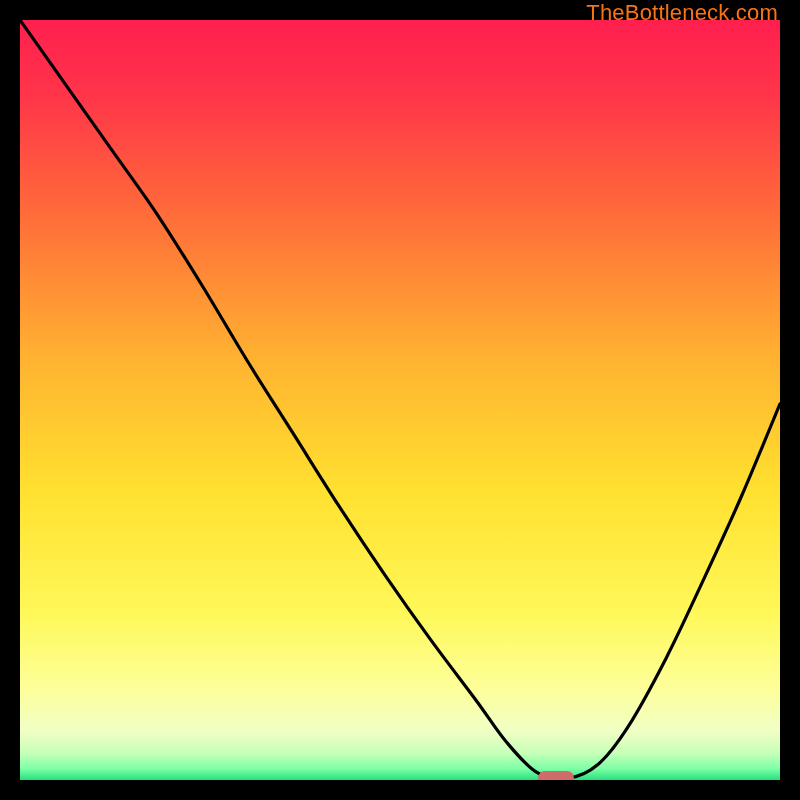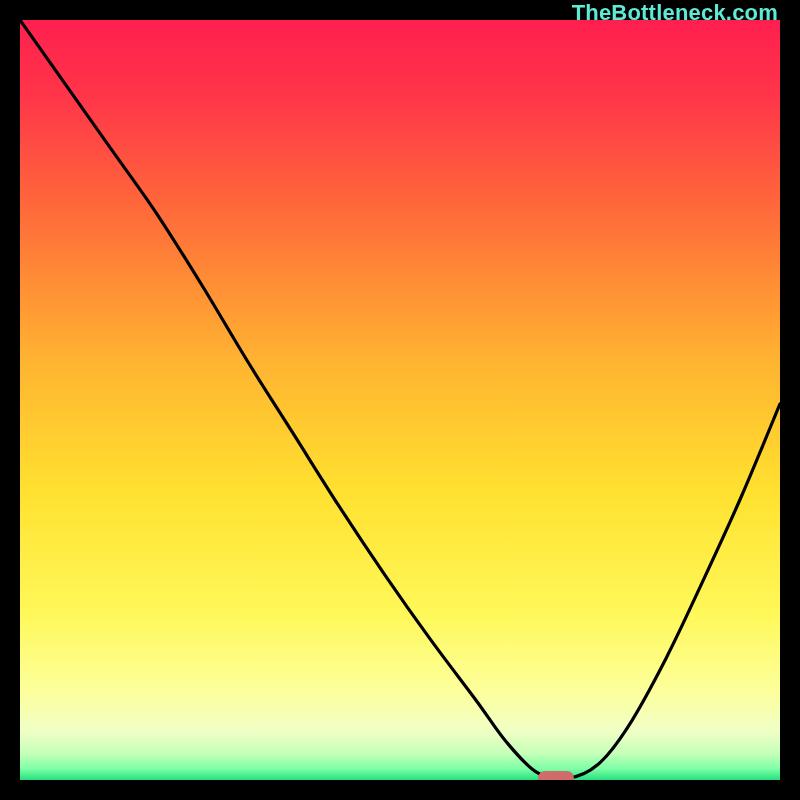--- a/index.html
+++ b/index.html
@@ -25,24 +25,24 @@
     overflow: hidden;
   }
   .gradient {
     position: absolute;
     inset: 0;
   }
   .watermark {
     position: absolute;
     top: 0;
     right: 22px;
-    color: #5eead4;
+    color: #f97316;
     font-family: Arial, Helvetica, sans-serif;
     font-size: 22px;
-    font-weight: 700;
+    font-weight: 400;
     letter-spacing: 0.2px;
     user-select: none;
   }
   svg.curve {
     position: absolute;
     inset: 0;
   }
   .marker {
     position: absolute;
     width: 36px;

